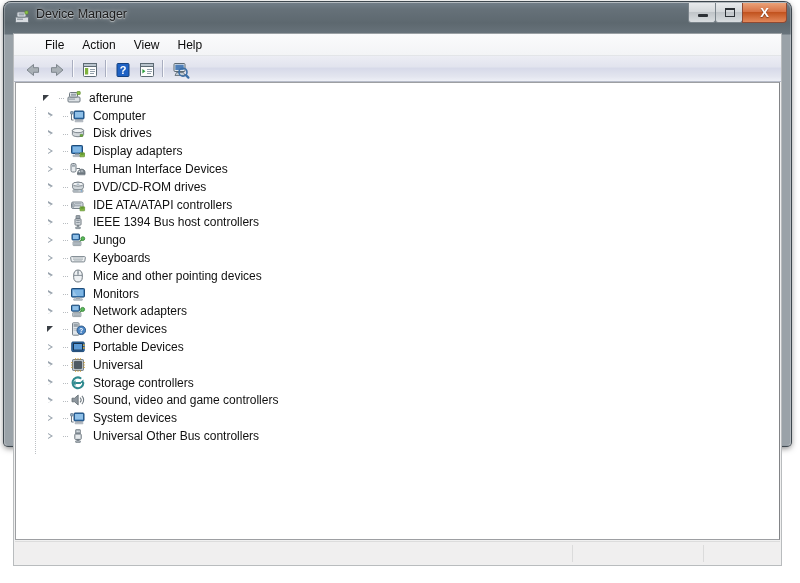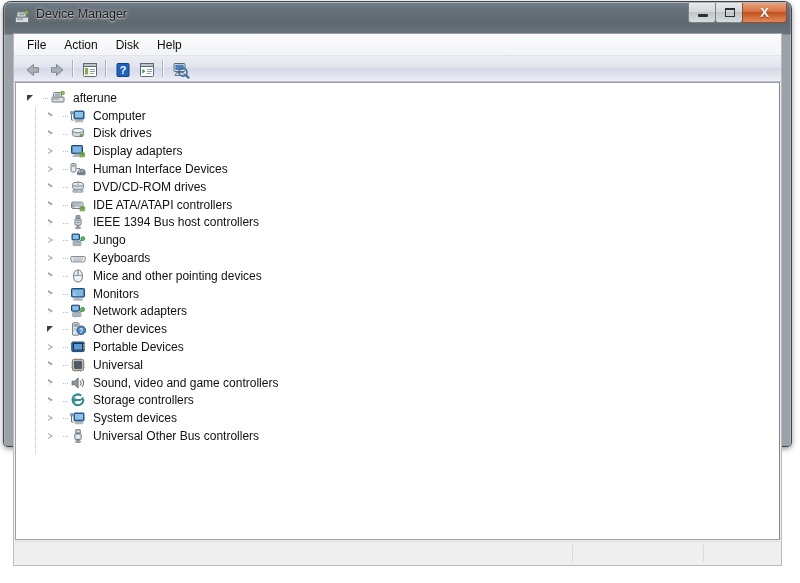--- a/index.html
+++ b/index.html
@@ -129,21 +129,21 @@
   #menubar {
     position: absolute;
     left: 0; top: 0;
     width: 100%;
     height: 22px;
     background: linear-gradient(to bottom, #fbfbfc 0%, #f3f4f6 100%);
     border-bottom: 1px solid #e3e5e8;
     box-sizing: border-box;
     display: flex;
     align-items: center;
-    padding-left: 4px;
+    padding-left: 22px;
   }
   .menu-item {
     font-size: 12px;
     color: #0b0b0b;
     padding: 2px 9px;
     cursor: default;
     white-space: nowrap;
   }
 
   
@@ -343,21 +343,21 @@
         <span class="glyph-close">X</span>
       </div>
     </div>
   </div>
 
   <div id="client">
 
     <div id="menubar">
       <div class="menu-item">File</div>
       <div class="menu-item">Action</div>
-      <div class="menu-item">Disk</div>
+      <div class="menu-item">View</div>
       <div class="menu-item">Help</div>
     </div>
 
     <div id="toolbar">
       <div class="tb-btn">
         <svg width="22" height="22" viewBox="0 0 22 22">
           <path d="M11.5 5.5 L5 11 L11.5 16.5 L11.5 13.3 L16.5 13.3 L16.5 8.7 L11.5 8.7 Z" fill="#a9b0b6" stroke="#7e868d" stroke-width="1" stroke-linejoin="round"></path>
         </svg>
       </div>
       <div class="tb-btn">
@@ -403,21 +403,21 @@
           <rect x="6.3" y="5.7" width="8.4" height="5.3" fill="#4f7fb8"></rect>
           <path d="M7.5 13.5 h7 l1.5 3 h-10 z" fill="#c3ccd4" stroke="#5d6a74" stroke-width=".8"></path>
           <circle cx="14" cy="13.2" r="4" fill="none" stroke="#3b6fa8" stroke-width="1.6"></circle>
           <path d="M16.9 16.1 L19.4 18.6" stroke="#3b6fa8" stroke-width="2.2" stroke-linecap="round"></path>
         </svg>
       </div>
     </div>
 
     <div id="treepane">
       <div id="tree">
-          <div class="row" style="padding-left: 8px;">
+          <div class="row" style="padding-left: 24px;">
             <span class="expander open"></span>
             <span class="connector">
               <span class="stub"></span>
             </span>
             <span class="icon">
               <svg width="16" height="16" viewBox="0 0 16 16">
                 <rect x="2" y="7" width="12" height="5" rx="1" fill="#dbe0e4" stroke="#6f7981"></rect>
                 <rect x="3.5" y="2.5" width="8" height="4.5" rx="1" fill="#eef1f3" stroke="#6f7981"></rect>
                 <rect x="4.8" y="3.6" width="5.4" height="2.2" fill="#9aa4ac"></rect>
                 <rect x="3" y="8.6" width="6" height="1" fill="#8d979f"></rect>
@@ -671,41 +671,41 @@
               </span>
               <span class="label">Universal</span>
             </div>
             <div class="row">
               <span class="expander closed"></span>
               <span class="connector">
                 <span class="stub"></span>
               </span>
               <span class="icon">
                 <svg width="16" height="16" viewBox="0 0 16 16">
-                  <path d="M2 6.2 h2.6 L8.2 3 v10 L4.6 9.8 H2 z" fill="#8e979e" stroke="#5f6970" stroke-width=".8" stroke-linejoin="round"></path>
-                  <path d="M10 5.6 a3.4 3.4 0 0 1 0 4.8" fill="none" stroke="#6f7980" stroke-width="1.1"></path>
-                  <path d="M11.9 3.8 a6 6 0 0 1 0 8.4" fill="none" stroke="#6f7980" stroke-width="1.1"></path>
-                </svg>
-              </span>
-              <span class="label">Sound, video and game controllers</span>
-            </div>
-            <div class="row">
-              <span class="expander closed"></span>
-              <span class="connector">
-                <span class="stub"></span>
-              </span>
-              <span class="icon">
-                <svg width="16" height="16" viewBox="0 0 16 16">
                   <path d="M10.5 3.1 A5.4 5.4 0 1 0 13.3 8" fill="none" stroke="#2f8a8f" stroke-width="2.1" stroke-linecap="round"></path>
                   <path d="M13.4 4.4 L13.6 8.4 L9.9 7.6 Z" fill="#2f8a8f"></path>
                   <path d="M5.3 8 h5.6" stroke="#2f8a8f" stroke-width="2"></path>
                   <path d="M5.6 5.3 L2.6 8 L5.6 10.7 Z" fill="#2f8a8f"></path>
                 </svg>
               </span>
               <span class="label">Storage controllers</span>
+            </div>
+            <div class="row">
+              <span class="expander closed"></span>
+              <span class="connector">
+                <span class="stub"></span>
+              </span>
+              <span class="icon">
+                <svg width="16" height="16" viewBox="0 0 16 16">
+                  <path d="M2 6.2 h2.6 L8.2 3 v10 L4.6 9.8 H2 z" fill="#8e979e" stroke="#5f6970" stroke-width=".8" stroke-linejoin="round"></path>
+                  <path d="M10 5.6 a3.4 3.4 0 0 1 0 4.8" fill="none" stroke="#6f7980" stroke-width="1.1"></path>
+                  <path d="M11.9 3.8 a6 6 0 0 1 0 8.4" fill="none" stroke="#6f7980" stroke-width="1.1"></path>
+                </svg>
+              </span>
+              <span class="label">Sound, video and game controllers</span>
             </div>
             <div class="row">
               <span class="expander closed"></span>
               <span class="connector">
                 <span class="stub"></span>
               </span>
               <span class="icon">
                 <svg width="16" height="16" viewBox="0 0 16 16">
                   <rect x="4" y="3" width="10" height="8" rx="1" fill="#2e6fae" stroke="#1e4c79"></rect>
                   <rect x="5" y="4" width="8" height="5.6" fill="#8fc0e8"></rect>

